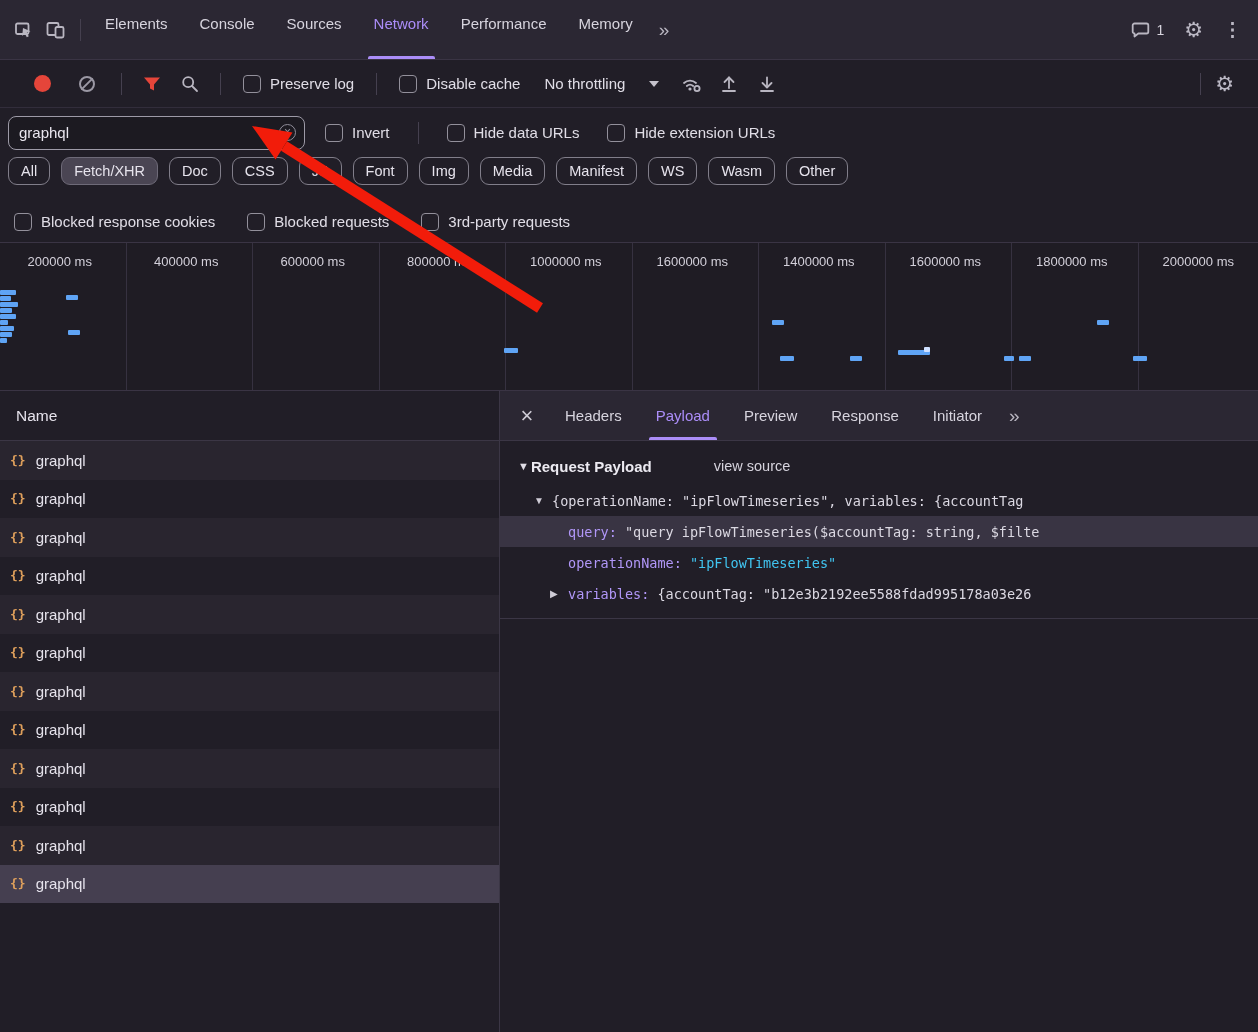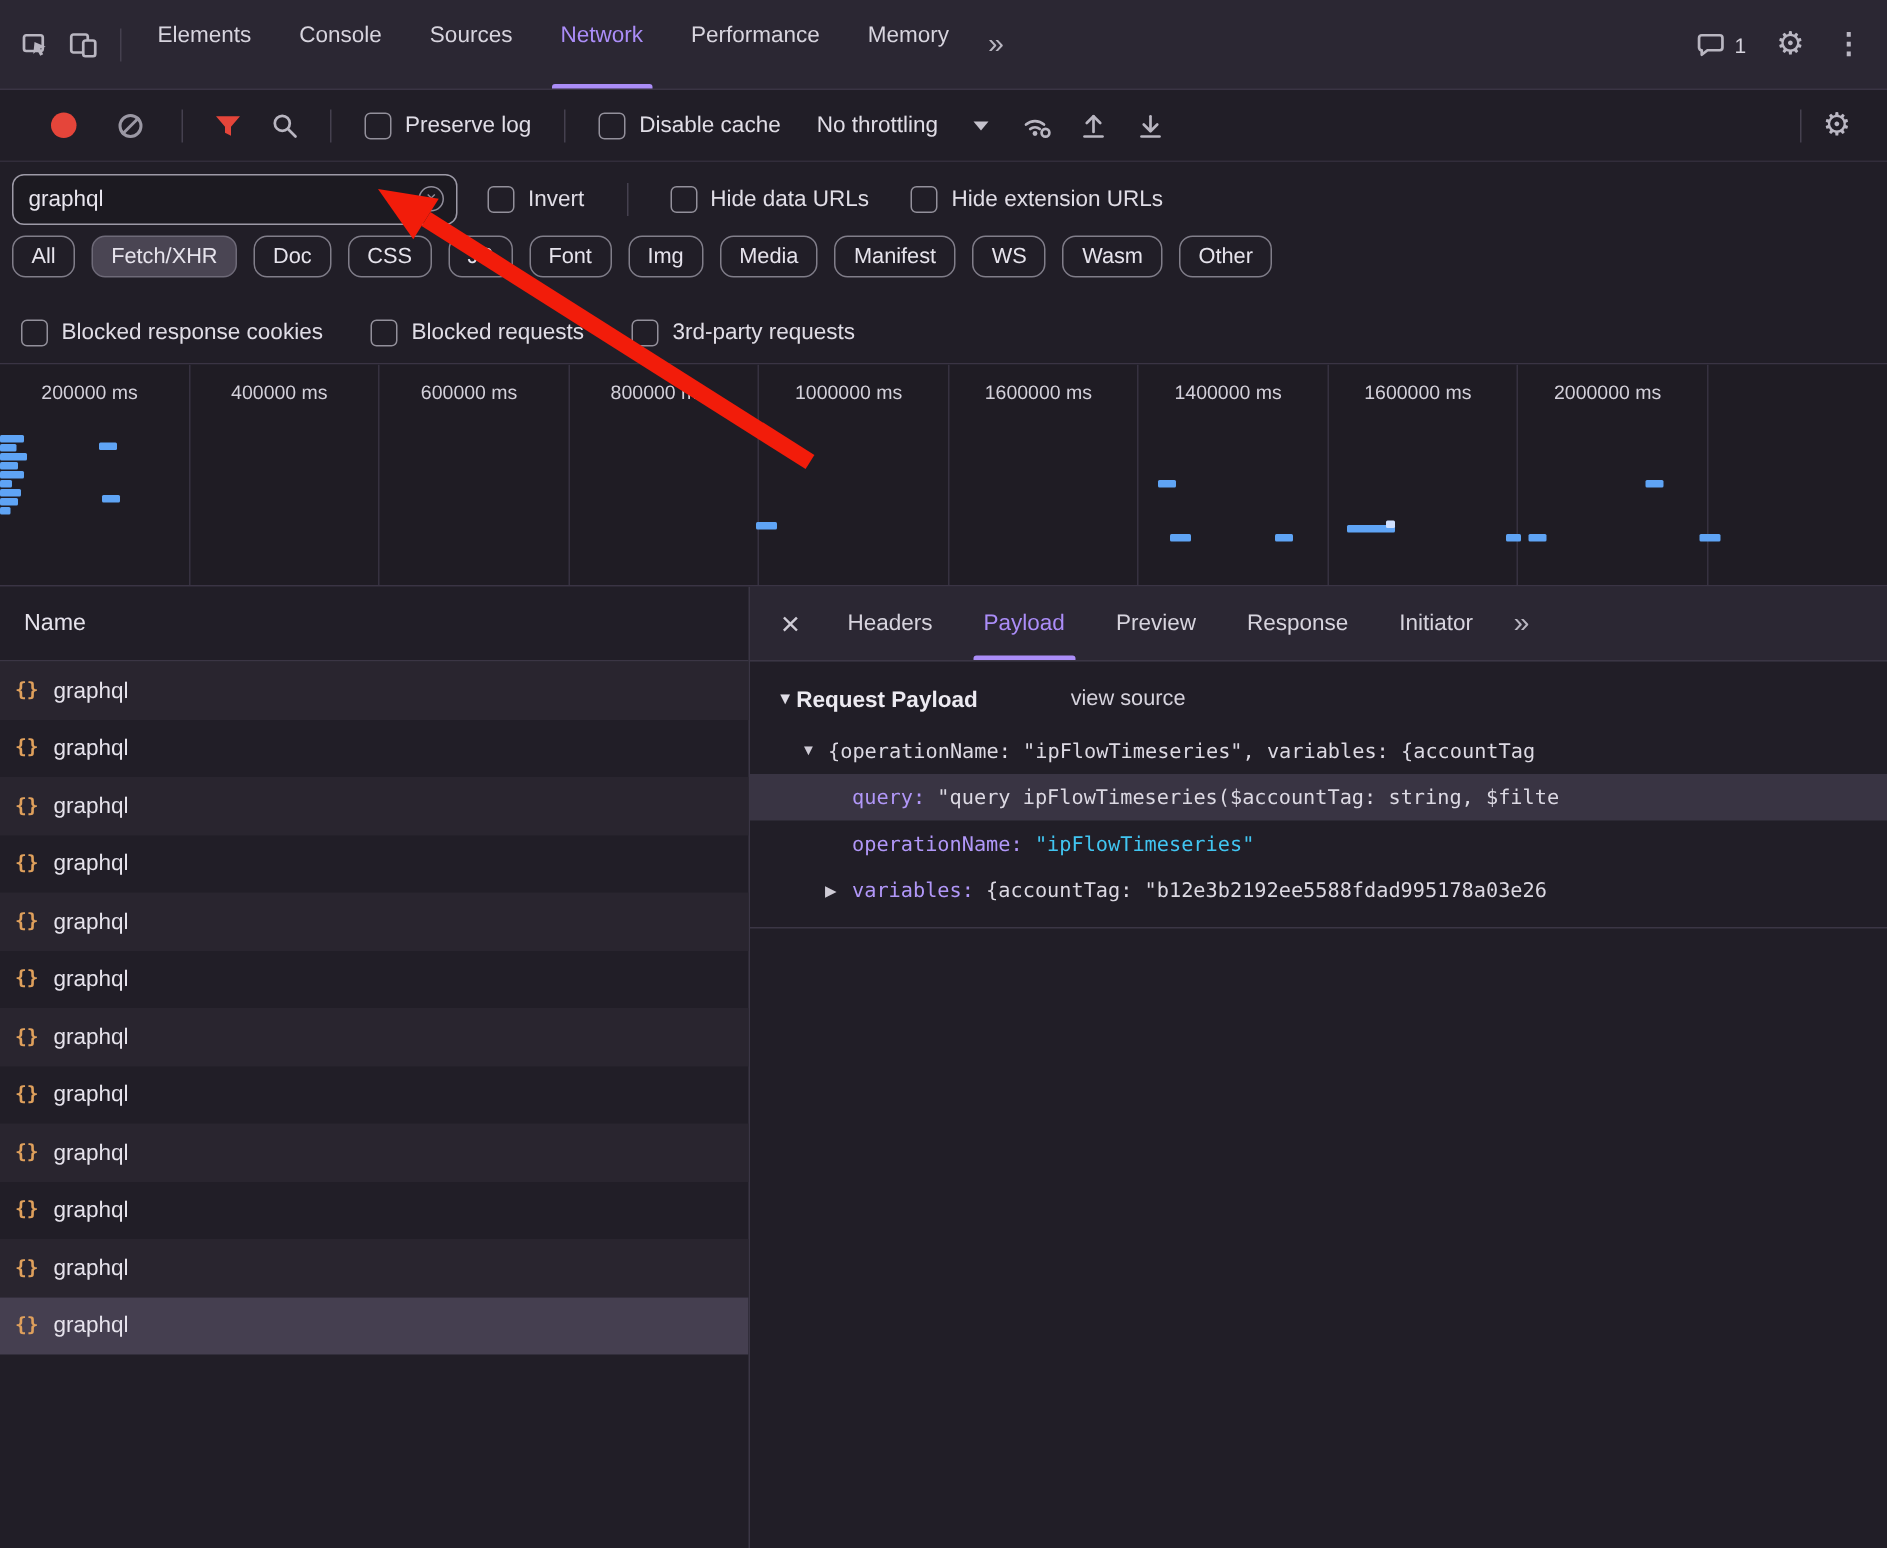--- a/index.html
+++ b/index.html
@@ -278,20 +278,23 @@
         <div class="wf-tick">1000000 ms</div>
       </div>
       <div class="wf-seg">
         <div class="wf-tick">1600000 ms</div>
       </div>
       <div class="wf-seg">
         <div class="wf-tick">1400000 ms</div>
       </div>
       <div class="wf-seg">
         <div class="wf-tick">1600000 ms</div>
+      </div>
+      <div class="wf-seg">
+        <div class="wf-tick">1800000 ms</div>
       </div>
       <div class="wf-seg">
         <div class="wf-tick">2000000 ms</div>
       </div>
       <div class="wf-bar" style="left: 0px; top: 47px; width: 16px;"></div>
       <div class="wf-bar" style="left: 0px; top: 53px; width: 11px;"></div>
       <div class="wf-bar" style="left: 0px; top: 59px; width: 18px;"></div>
       <div class="wf-bar" style="left: 0px; top: 65px; width: 12px;"></div>
       <div class="wf-bar" style="left: 0px; top: 71px; width: 16px;"></div>
       <div class="wf-bar" style="left: 0px; top: 77px; width: 8px;"></div>

